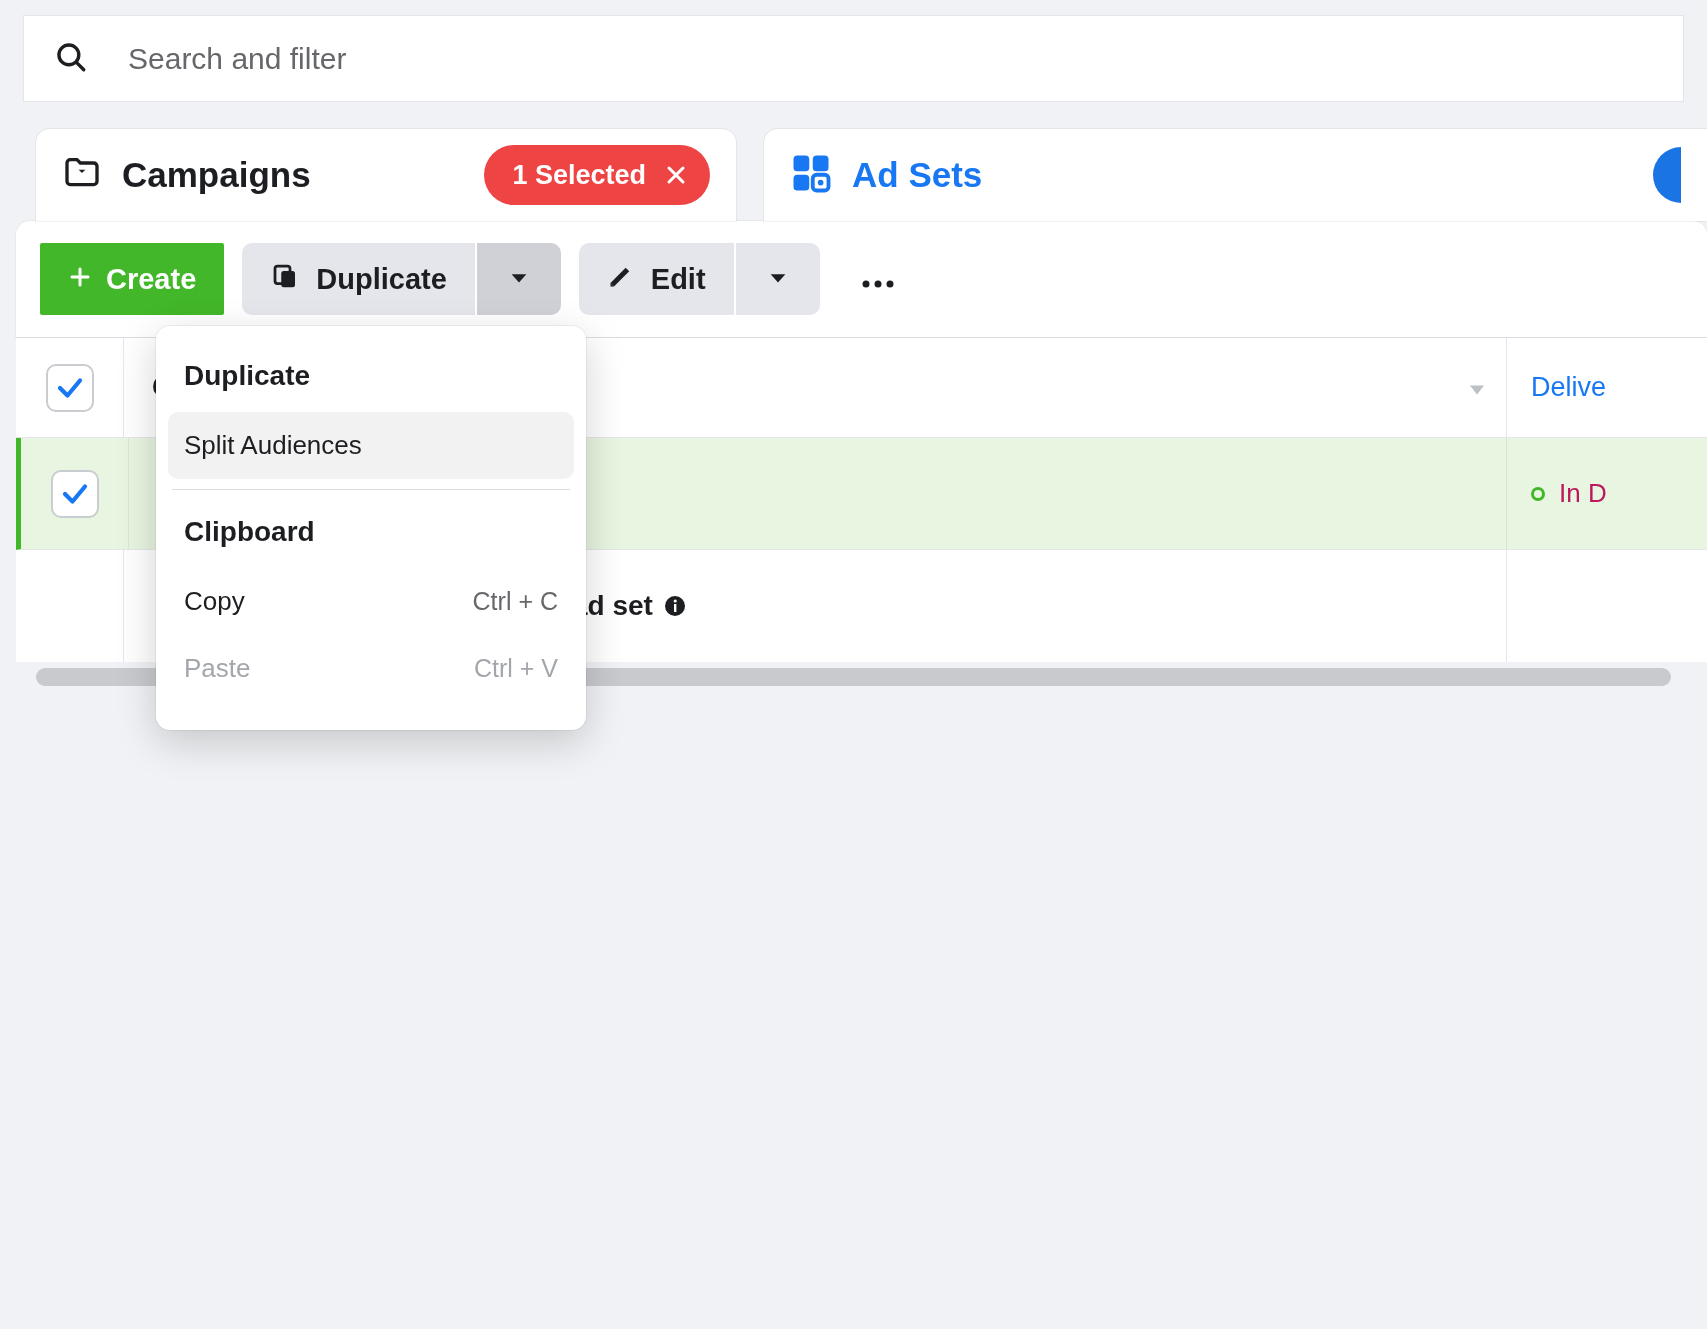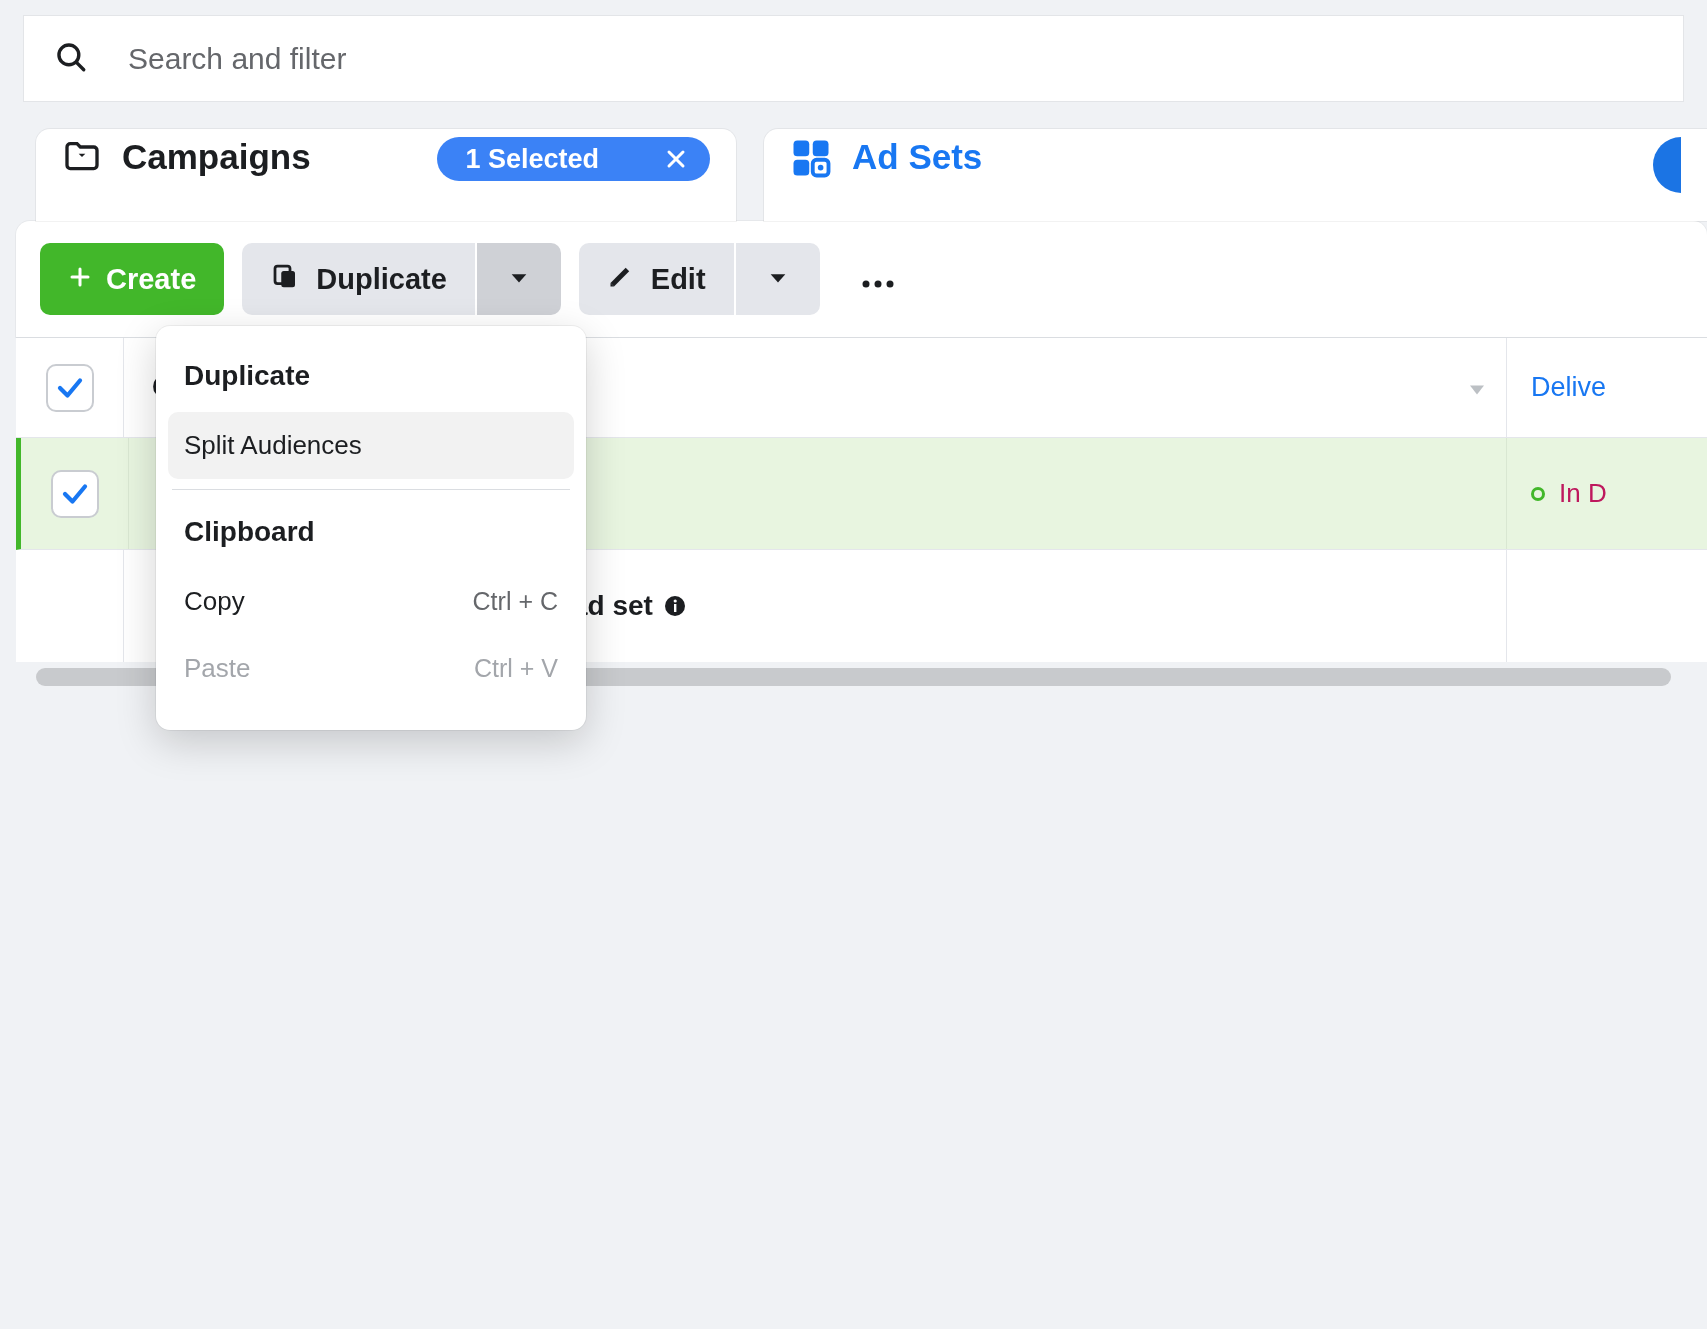--- a/index.html
+++ b/index.html
@@ -37,50 +37,49 @@
   
   .tabs-row {
     margin: 28px 0 0 36px;
     display: flex;
     gap: 28px;
   }
   .tab {
     background: #fff;
     border-radius: 14px 14px 0 0;
     display: flex;
-    align-items: flex-start;
-    padding: 8px 26px;
+    align-items: center;
+    padding: 0 26px;
     height: 92px;
     box-shadow: 0 0 0 1px rgba(0,0,0,0.05);
   }
   .tab.campaigns { width: 700px; }
   .tab.adsets {
     flex: 1;
     border-top-right-radius: 0;
     min-width: 480px;
   }
   .tab-label {
     font-size: 35px;
     font-weight: 700;
     color: #1c1e21;
     margin-left: 20px;
   }
   .tab.adsets .tab-label { color: #1877f2; }
   .chip {
     margin-left: auto;
-    background: #3b82f6;
+    background: #ef4444;
     color: #fff;
     border-radius: 999px;
-    height: 44px;
+    height: 60px;
     display: flex;
     align-items: center;
     padding: 0 22px 0 28px;
     font-size: 27px;
     font-weight: 600;
-    gap: 47px;
   }
   .chip-close {
     margin-left: 18px;
     display: inline-flex;
   }
   .blue-dot {
     margin-left: auto;
     width: 28px;
     height: 56px;
     background: #1b74e4;
@@ -94,21 +93,21 @@
     border-radius: 14px 14px 0 0;
     padding: 22px 24px 22px 24px;
     display: flex;
     align-items: center;
     gap: 18px;
     width: calc(100% - 16px);
     box-shadow: 0 0 0 1px rgba(0,0,0,0.04);
   }
   .btn {
     height: 72px;
-    border-radius: 10px;
+    border-radius: 2px;
     display: flex;
     align-items: center;
     font-size: 29px;
     font-weight: 600;
     padding: 0 28px;
     cursor: pointer;
     border: none;
   }
   .btn-create {
     background: #42b72a;

